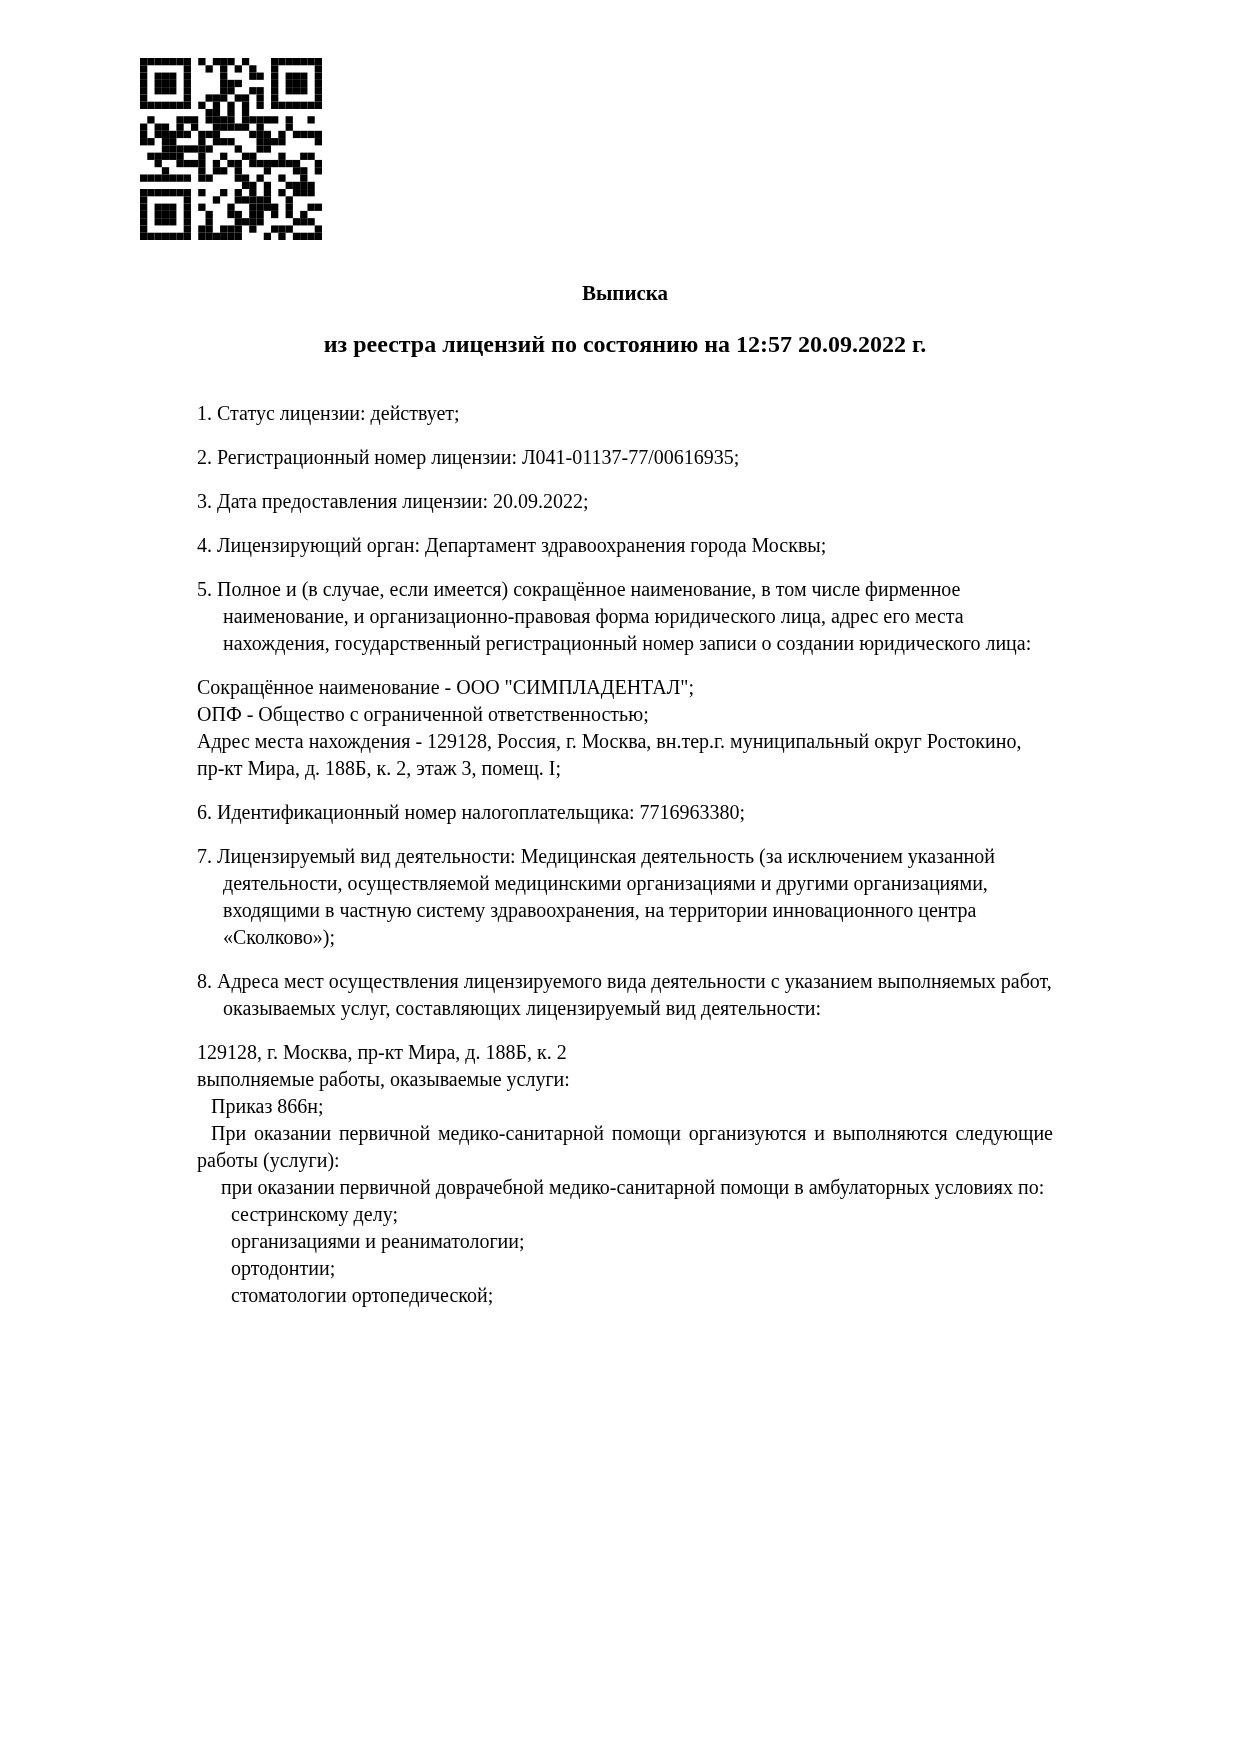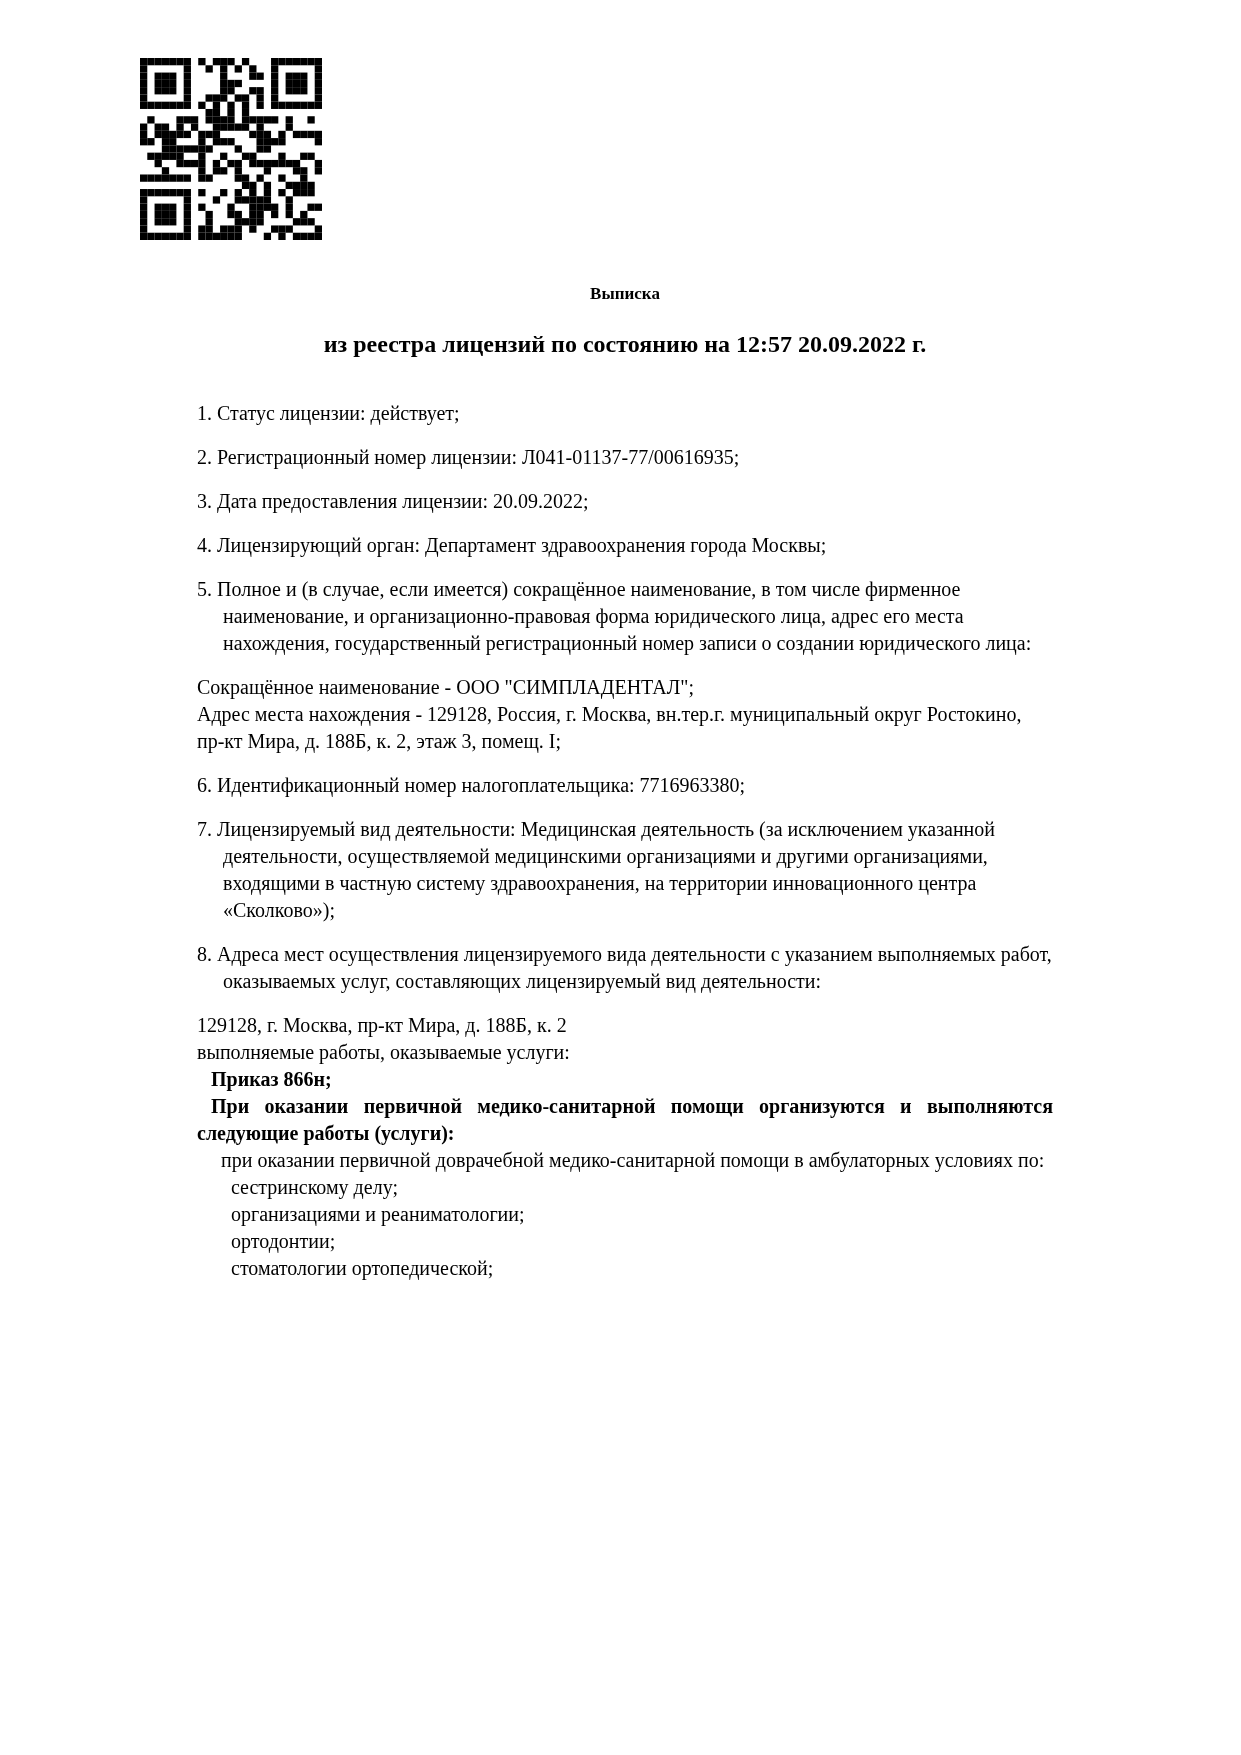--- a/index.html
+++ b/index.html
@@ -26,42 +26,42 @@
   .qr rect { fill: #000; }
   .content {
     position: absolute;
     left: 197px;
     top: 280px;
     width: 856px;
     font-size: 20px;
     line-height: 27px;
   }
   .title {
-    font-size: 17px;
+    font-size: 21px;
     font-weight: bold;
     text-align: center;
     margin: 0 0 24px 0;
   }
   .subtitle {
     font-size: 24px;
     font-weight: bold;
     text-align: center;
     margin: 0 0 42px 0;
   }
   p { margin: 0; }
   .item {
     padding-left: 26px;
     text-indent: -26px;
     margin-bottom: 17px;
   }
   .block {
     margin-bottom: 17px;
   }
   .just { text-align: justify; }
-  .ind1 { text-indent: 14px; font-weight: bold; }
+  .ind1 { text-indent: 14px; }
   .ind2 { text-indent: 24px; }
   .ind3 { text-indent: 34px; }
 </style>
 </head>
 <body>
 
 <div class="page">
 
   <svg id="qr" class="qr" aria-hidden="true" viewBox="0 0 175 175">
       <rect x="0" y="0" width="7" height="7"></rect>
@@ -397,20 +397,21 @@
     <p class="item"><span>2.</span> <span>Регистрационный номер лицензии: Л041-01137-77/00616935;</span></p>
 
     <p class="item"><span>3.</span> <span>Дата предоставления лицензии: 20.09.2022;</span></p>
 
     <p class="item"><span>4.</span> <span>Лицензирующий орган: Департамент здравоохранения города Москвы;</span></p>
 
     <p class="item"><span>5.</span> <span>Полное и (в случае, если имеется) сокращённое наименование, в том числе фирменное наименование, и организационно-правовая форма юридического лица, адрес его места нахождения, государственный регистрационный номер записи о создании юридического лица:</span></p>
 
     <div class="block">
       <p>Сокращённое наименование - ООО "СИМПЛАДЕНТАЛ";</p>
+      <p>ОПФ - Общество с ограниченной ответственностью;</p>
       <p>Адрес места нахождения - 129128, Россия, г. Москва, вн.тер.г. муниципальный округ Ростокино, пр-кт Мира, д. 188Б, к. 2, этаж 3, помещ. I;</p>
     </div>
 
     <p class="item"><span>6.</span> <span>Идентификационный номер налогоплательщика: 7716963380;</span></p>
 
     <p class="item"><span>7.</span> <span>Лицензируемый вид деятельности: Медицинская деятельность (за исключением указанной деятельности, осуществляемой медицинскими организациями и другими организациями, входящими в частную систему здравоохранения, на территории инновационного центра «Сколково»);</span></p>
 
     <p class="item"><span>8.</span> <span>Адреса мест осуществления лицензируемого вида деятельности с указанием выполняемых работ, оказываемых услуг, составляющих лицензируемый вид деятельности:</span></p>
 
     <div class="block">

